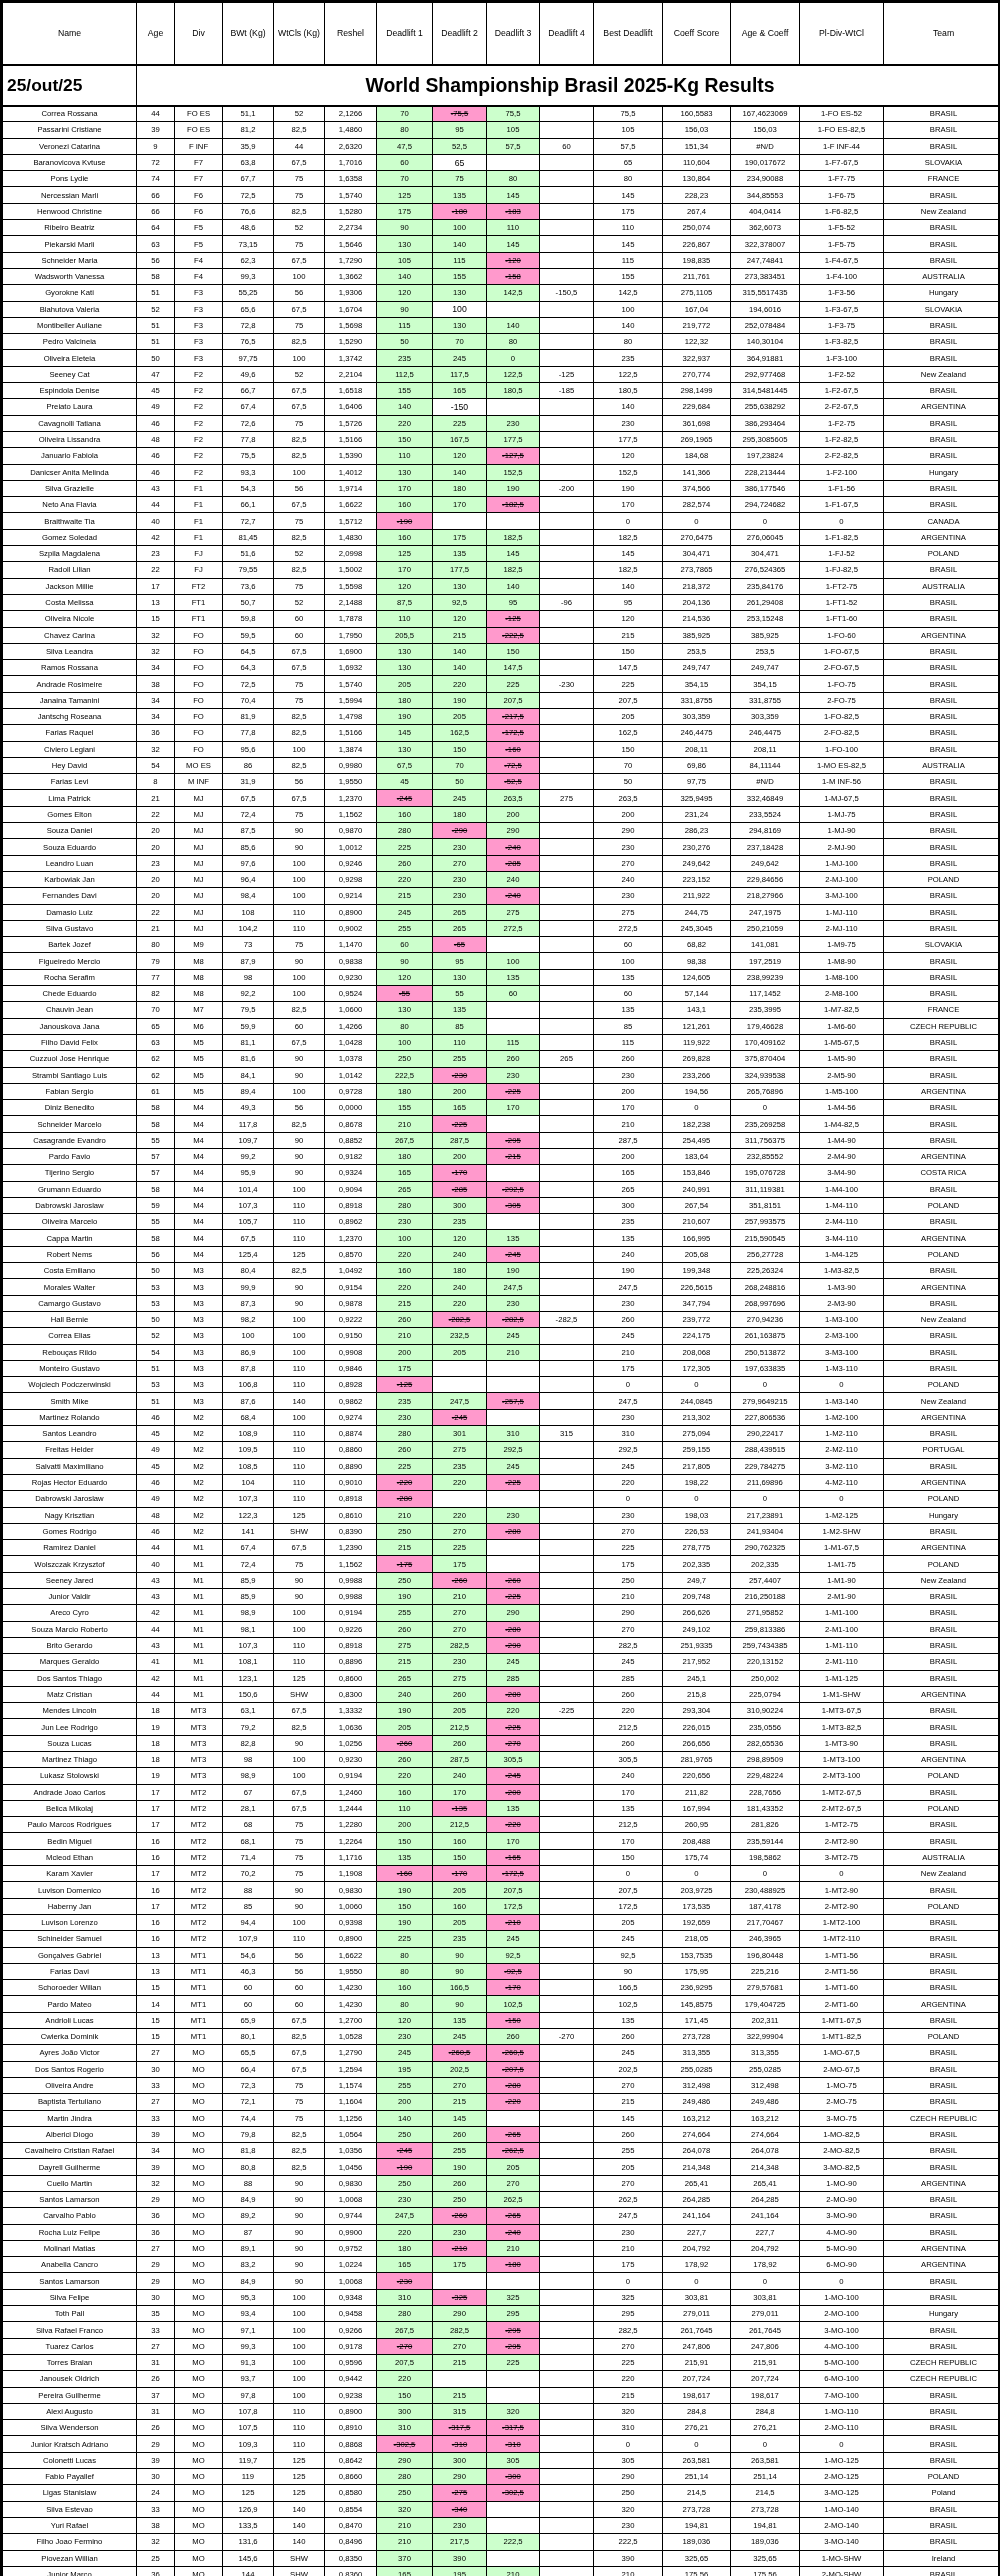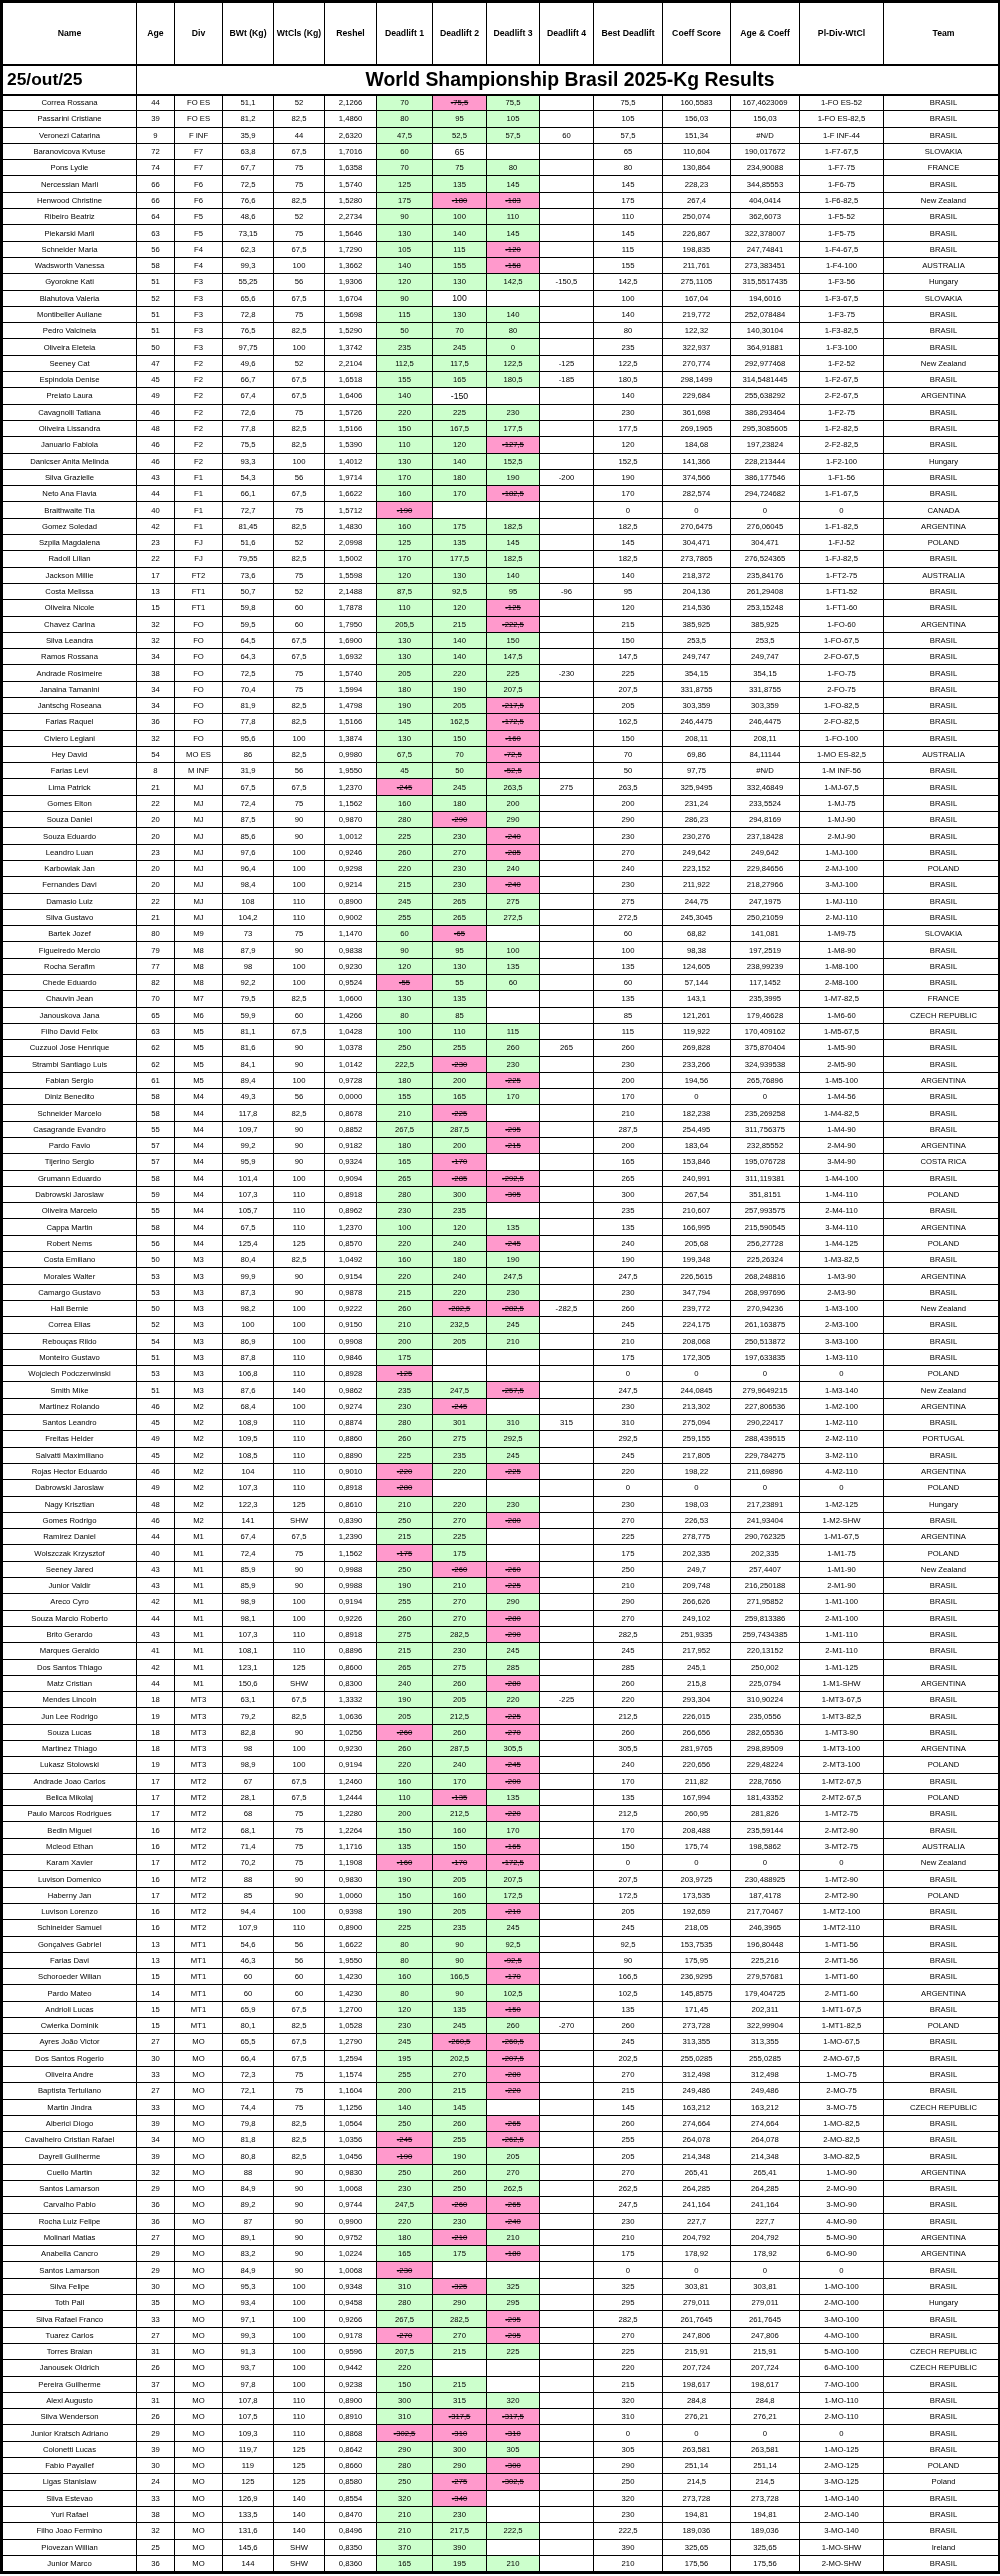--- a/index.html
+++ b/index.html
@@ -1,25 +1,25 @@
 <!DOCTYPE html>
 <html style="font-size:10.7px"><head>
 <meta charset="utf-8">
 <style>
   html,body{margin:0;padding:0;background:#fff;}
   body{width:1000px;font-family:"Liberation Sans",sans-serif;color:#000;}
   .sheet{width:1000px;border:2px solid #000;box-sizing:border-box;}
   table{border-collapse:collapse;table-layout:fixed;width:996px;}
   td,th{border:1.3px solid #000;box-sizing:border-box;overflow:hidden;white-space:nowrap;}
   
-  .title-row td{height:30px;border-bottom:2px solid #000;}
+  .title-row td{height:41px;border-bottom:2px solid #000;}
   .date-cell{font-size:17.4px;font-weight:bold;text-align:left;padding-left:4px;white-space:nowrap;}
   .title-cell{font-size:19.4px;font-weight:bold;text-align:center;}
   
-  thead th{height:62px;font-size:8.7px;font-weight:bold;text-align:center;vertical-align:middle;white-space:normal;line-height:1.25;padding:0 1.3px;border-bottom:2px solid #000;}
+  thead th{height:62px;font-size:8.7px;font-weight:normal;text-align:center;vertical-align:middle;white-space:normal;line-height:1.25;padding:0 1.3px;border-bottom:2px solid #000;}
   
   tbody td{height:16.3px;font-size:7.7px;text-align:center;vertical-align:middle;padding:0 1.3px;}
   tbody td.c-name{font-size:7.7px;}
   td.good{background:#ccffcc;}
   td.fail{background:#ff99cc;text-decoration:line-through;}
   td.plainlift{font-size:8.7px;}
 </style>
 </head>
 <body>
 

